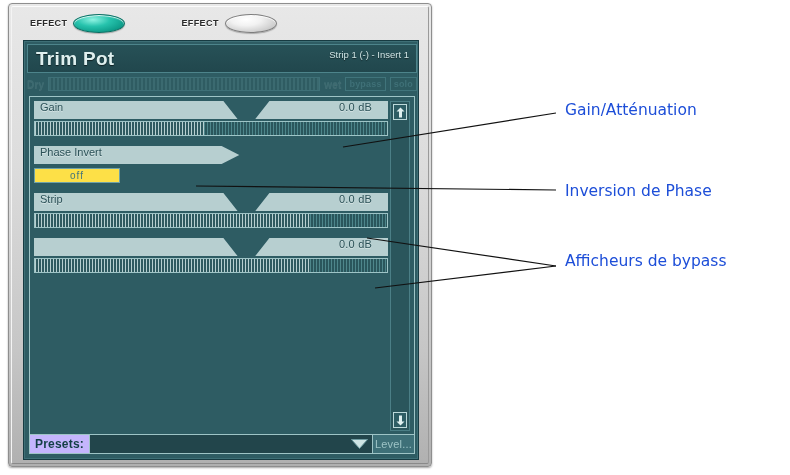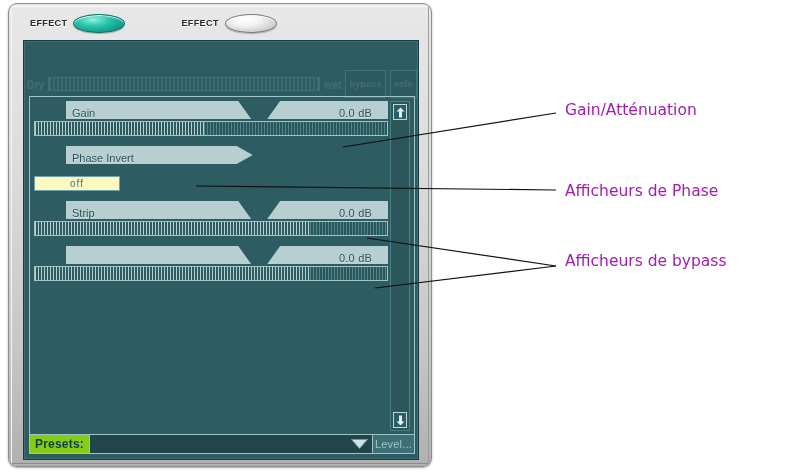--- a/index.html
+++ b/index.html
@@ -17,21 +17,21 @@
 
   
   #plugin-window {
     position: absolute;
     left: 8px;
     top: 3px;
     width: 424px;
     height: 464px;
     background: linear-gradient(180deg,#e8e8e8 0%,#dcdcdc 35%,#c6c6c6 75%,#b0b0b0 100%);
     border: 1px solid #8e8e8e;
-    border-radius: 9px;
+    border-radius: 4px;
     box-shadow: 0 1px 2px rgba(0,0,0,.35);
     box-sizing: border-box;
   }
   #window-inner-bevel {
     position: absolute;
     left: 2px; top: 2px; right: 2px; bottom: 2px;
     border-top: 1px solid #fbfbfb;
     border-left: 1px solid #f4f4f4;
     border-right: 1px solid #9a9a9a;
     border-bottom: 1px solid #8a8a8a;
@@ -136,21 +136,21 @@
     flex: 1 1 auto;
     height: 14px;
     background:
       repeating-linear-gradient(90deg,
         #3b6a70 0px, #3b6a70 2px,
         #2f5c62 2px, #2f5c62 4px);
     border: 1px solid #3e7077;
     box-sizing: border-box;
   }
   .mini-btn {
-    height: 28px;
+    height: 14px;
     border: 1px solid #40747b;
     background: #2d5a60;
     box-sizing: border-box;
     font-size: 9px;
     font-weight: bold;
     color: #3f7077;
     display: flex; align-items: center; justify-content: center;
     padding: 0 3px;
     letter-spacing: .2px;
   }
@@ -171,38 +171,37 @@
     flex-direction: column;
     gap: 10px;
   }
 
   
   .ctrl { position: relative; }
   .ctrl-head {
     position: relative;
     height: 18px;
     display: flex;
-    align-items: flex-end;
+    align-items: flex-start;
     justify-content: space-between;
     padding: 0 6px 0 6px;
     box-sizing: border-box;
     background: #b7cfd0;
     color: #2a4e54;
     
     clip-path: polygon(
       0% 0%,
       53.5% 0%,
       57.5% 100%,
       62.5% 100%,
       66.5% 0%,
       100% 0%,
       100% 100%,
       0% 100%
     );
-    margin-left: 32px;
   }
   .ctrl-head.tapered {
     
     clip-path: polygon(0% 0%, 53% 0%, 58% 50%, 53% 100%, 0% 100%);
     background: #b7cfd0;
   }
   .ctrl-name {
     font-size: 11px;
     color: #2c5258;
     text-shadow: 0 1px 0 rgba(255,255,255,.45);
@@ -239,22 +238,22 @@
     background:
       repeating-linear-gradient(90deg,
         #4e868b 0px, #4e868b 1px,
         #2a565c 1px, #2a565c 3px);
   }
   
   .ctrl-offbox {
     position: relative;
     width: 86px;
     height: 15px;
-    margin-top: 12px;
-    background: #fef9c3;
+    margin-top: 4px;
+    background: #fde047;
     border: 1px solid #6fa2a8;
     box-sizing: border-box;
     display: flex;
     align-items: center;
     justify-content: center;
   }
   .ctrl-offbox span {
     font-size: 10px;
     color: #43757c;
     letter-spacing: 1px;
@@ -286,21 +285,21 @@
   #presets-bar {
     position: absolute;
     left: 5px; bottom: 5px;
     width: 386px; height: 20px;
     display: flex;
     align-items: stretch;
     gap: 0;
     box-sizing: border-box;
   }
   #presets-label {
-    background: #84cc16;
+    background: #c4b5fd;
     color: #123f45;
     font-size: 12px;
     font-weight: bold;
     padding: 0 5px;
     display: flex; align-items: center;
     letter-spacing: .2px;
     border: 1px solid #9ec4c6;
     border-right: none;
     box-sizing: border-box;
   }
@@ -337,21 +336,21 @@
   #annotations {
     position: absolute;
     left: 0; top: 0;
     width: 790px; height: 475px;
     pointer-events: none;
   }
   .anno-text {
     position: absolute;
     font-family: "DejaVu Sans", sans-serif;
     font-size: 15.5px;
-    color: #a21caf;
+    color: #1d4ed8;
     white-space: nowrap;
   }
   #anno-gain { left: 565px; top: 101px; }
   #anno-phase { left: 565px; top: 182px; }
   #anno-levels { left: 565px; top: 252px; }
 </style>
 </head>
 <body>
 
 <div id="plugin-window">
@@ -365,20 +364,24 @@
     <div class="tab-gap"></div>
     <div class="tab-gap"></div>
     <div class="tab-group">
       <span class="tab-label">EFFECT</span>
       <span class="lamp off"></span>
     </div>
   </div>
 
   <div id="plugin-panel">
 
+    <div id="panel-header">
+      <span id="plugin-title">Trim Pot</span>
+      <span id="plugin-location">Strip 1 (-) - Insert 1</span>
+    </div>
 
     <div id="mix-row">
       <span class="mix-word">Dry</span>
       <div id="dry-wet-bar"></div>
       <span class="mix-word">wet</span>
       <div class="mini-btn">bypass</div>
       <div class="mini-btn">solo</div>
     </div>
 
     <div id="controls-frame">
@@ -461,14 +464,14 @@
 
   <line x1="343" y1="147" x2="556" y2="113" stroke="#111111" stroke-width="1.2"></line>
 
   <line x1="196" y1="186" x2="556" y2="190" stroke="#111111" stroke-width="1.2"></line>
 
   <line x1="367" y1="238" x2="556" y2="266" stroke="#111111" stroke-width="1.2"></line>
   <line x1="375" y1="288" x2="556" y2="266" stroke="#111111" stroke-width="1.2"></line>
 </svg>
 
 <div class="anno-text" id="anno-gain">Gain/Atténuation</div>
-<div class="anno-text" id="anno-phase">Afficheurs de Phase</div>
+<div class="anno-text" id="anno-phase">Inversion de Phase</div>
 <div class="anno-text" id="anno-levels">Afficheurs de bypass</div>
 
 </body></html>

